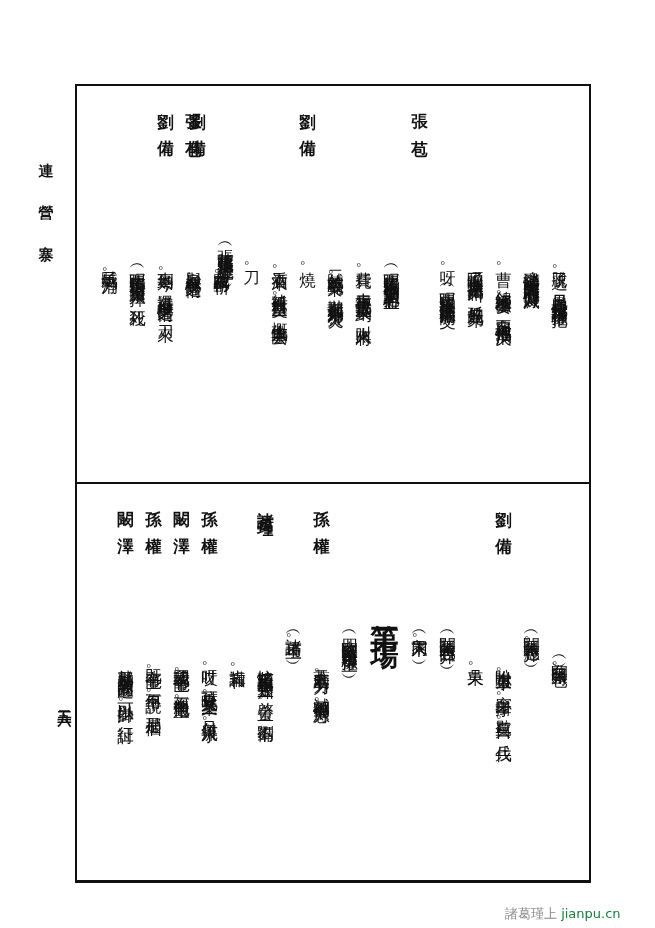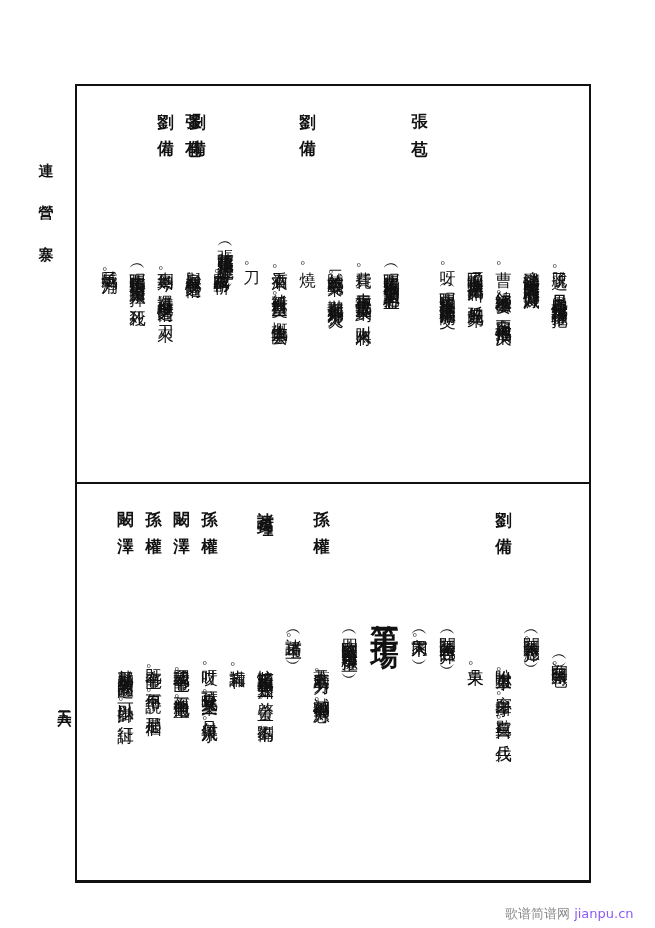--- a/index.html
+++ b/index.html
@@ -19,21 +19,21 @@
   .col { writing-mode:vertical-rl; font-size:16.5px; line-height:24px; width:24px;
     white-space:pre; letter-spacing:1.5px; padding-top:14px; }
   .block { display:flex; flex-direction:row-reverse; align-items:flex-start; }
   .speaker { writing-mode:vertical-rl; font-weight:bold; font-size:16.5px; line-height:24px; width:24px;
     letter-spacing:27px; padding-top:14px; }
   .indent-cols { display:flex; flex-direction:row-reverse; }
   .scene-title { writing-mode:vertical-rl; font-size:28px; font-weight:bold; width:40px;
     letter-spacing:6px; padding-top:118px; }
   .watermark { position:absolute; left:505px; top:905px; font-size:13px; color:#8a8a8a;
     font-family:"DejaVu Sans","Liberation Sans",sans-serif; }
-  .watermark .w2 { color:#8b5cf6; }
+  .watermark .w2 { color:#15803d; }
 </style>
 </head>
 <body>
 
 <div class="side-title">
   <span>連</span>
   <span>營</span>
   <span>寨</span>
 </div>
 <div class="page-num">六二五</div>
@@ -168,15 +168,15 @@
     <div class="block" style="margin-right:4px;">
       <div class="speaker">闞澤</div>
     </div>
     <div class="block" style="margin-right:-24px;">
       <div class="col" style="padding-top:172px">就是那智廣才高的陸遜。可以掛帥。征討</div>
     </div>
   </div>
 </div>
 
 <div class="watermark">
-  <span>歌谱简谱网</span>
+  <span>諸葛瑾上</span>
   <span class="w2">jianpu.cn</span>
 </div>
 
 </body></html>

